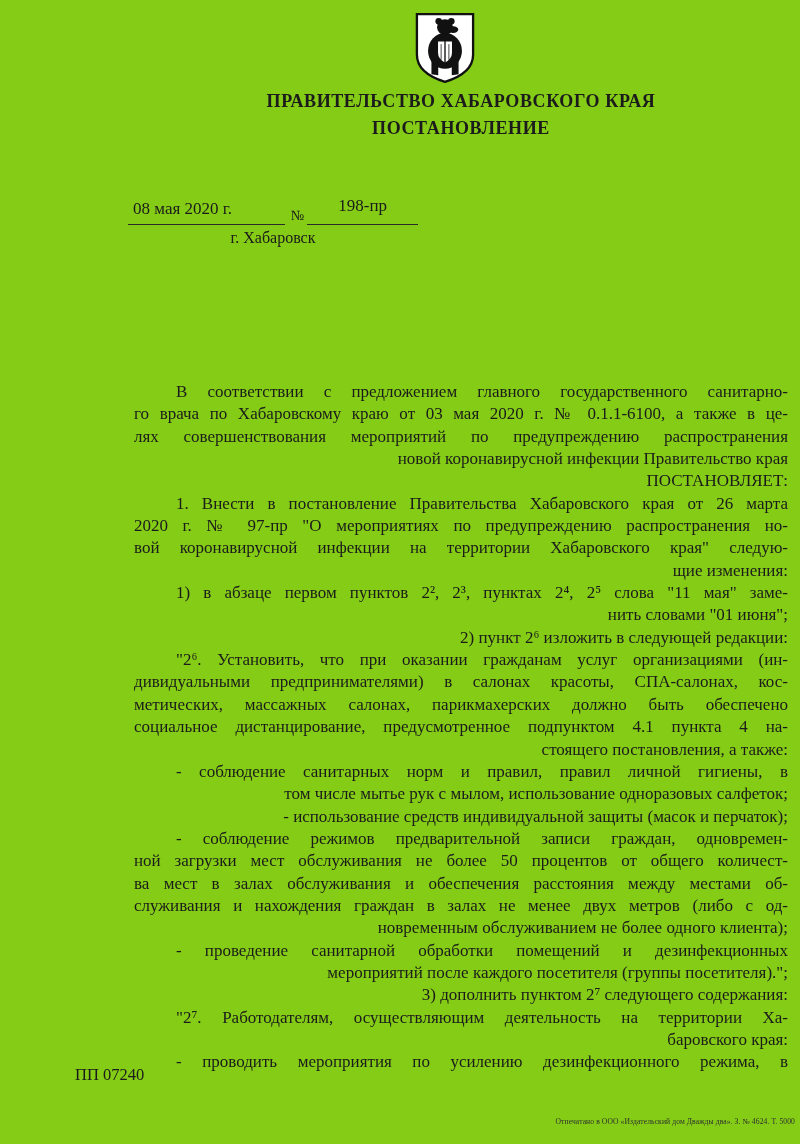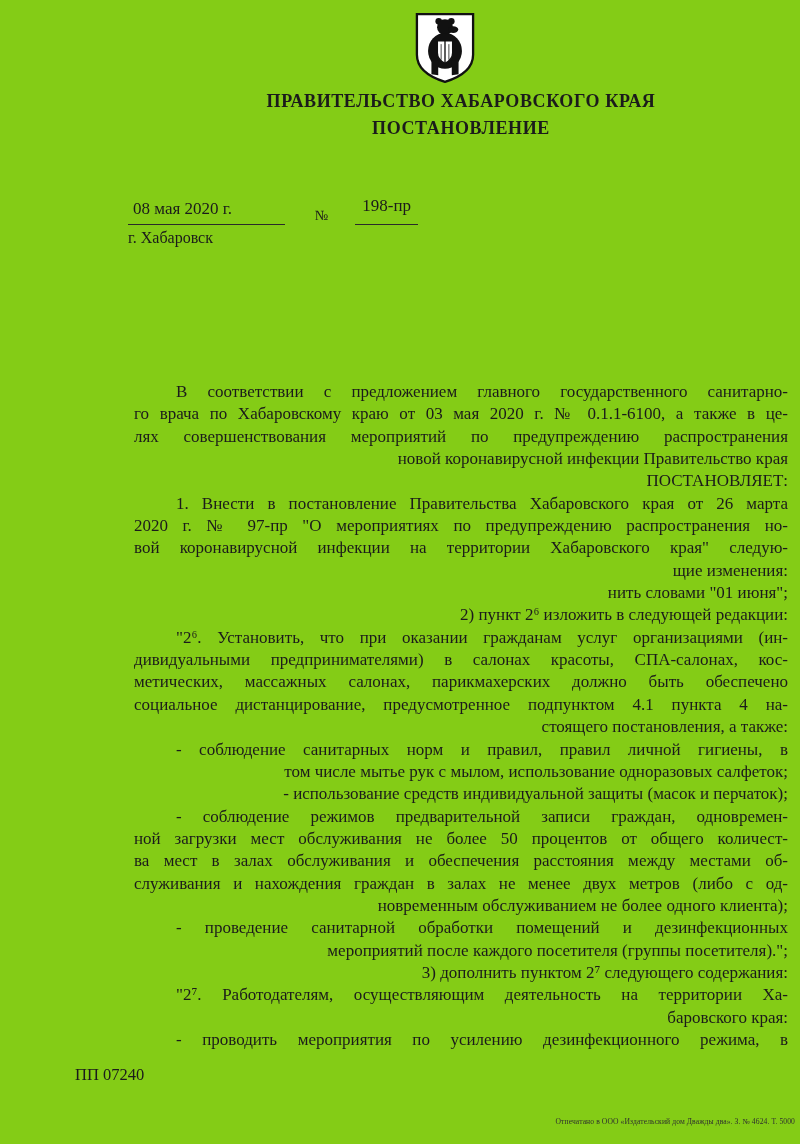--- a/index.html
+++ b/index.html
@@ -12,25 +12,25 @@
     color:#1b1b1b;
     overflow:hidden;
   }
   
   .emblem{position:absolute;left:414px;top:12px;width:62px;height:72px;}
   .header-text{position:absolute;left:134px;top:90px;width:654px;text-align:center;}
   .org-name{font-size:18px;font-weight:bold;letter-spacing:.6px;line-height:22px;}
   .doc-type{font-size:18px;font-weight:bold;letter-spacing:.6px;line-height:22px;margin-top:5px;}
   
   .meta{position:absolute;left:128px;top:196px;width:290px;font-size:17px;}
-  .meta-row{display:flex;align-items:flex-end;gap:24px;}
+  .meta-row{display:flex;align-items:flex-end;}
   .date-cell{width:152px;border-bottom:1px solid #2a2a2a;padding:0 0 5px 5px;white-space:nowrap;}
   .num-label{font-size:14px;padding:0 3px 1px 6px;}
   .num-cell{flex:1;border-bottom:1px solid #2a2a2a;text-align:center;padding-bottom:8px;white-space:nowrap;}
-  .city{text-align:left;font-size:16px;margin-top:4px;}
+  .city{text-align:center;font-size:16px;margin-top:4px;}
   
   .doc-title{position:absolute;left:134px;top:291px;width:393px;font-size:17.5px;line-height:20.6px;}
   .tline{text-align:left;}
   .tline.just{text-align:justify;text-align-last:justify;}
   
   .body-block{position:absolute;left:134px;top:381px;width:654px;font-size:17px;line-height:22.35px;}
   .bline{text-align:right;white-space:normal;}
   .bline.just{text-align:justify;text-align-last:justify;}
   .bline.indent{text-indent:42px;}
   
@@ -79,20 +79,21 @@
   <div class="body-block">
       <div class="bline just indent">В соответствии с предложением главного государственного санитарно-</div>
       <div class="bline just">го врача по Хабаровскому краю от 03 мая 2020 г. № 0.1.1-6100, а также в це-</div>
       <div class="bline just">лях совершенствования мероприятий по предупреждению распространения</div>
       <div class="bline">новой коронавирусной инфекции Правительство края</div>
       <div class="bline">ПОСТАНОВЛЯЕТ:</div>
       <div class="bline just indent">1. Внести в постановление Правительства Хабаровского края от 26 марта</div>
       <div class="bline just">2020 г. № 97-пр "О мероприятиях по предупреждению распространения но-</div>
       <div class="bline just">вой коронавирусной инфекции на территории Хабаровского края" следую-</div>
       <div class="bline">щие изменения:</div>
+      <div class="bline just indent">1) в абзаце первом пунктов 2², 2³, пунктах 2⁴, 2⁵ слова "11 мая" заме-</div>
       <div class="bline">нить словами "01 июня";</div>
       <div class="bline indent">2) пункт 2⁶ изложить в следующей редакции:</div>
       <div class="bline just indent">"2⁶. Установить, что при оказании гражданам услуг организациями (ин-</div>
       <div class="bline just">дивидуальными предпринимателями) в салонах красоты, СПА-салонах, кос-</div>
       <div class="bline just">метических, массажных салонах, парикмахерских должно быть обеспечено</div>
       <div class="bline just">социальное дистанцирование, предусмотренное подпунктом 4.1 пункта 4 на-</div>
       <div class="bline">стоящего постановления, а также:</div>
       <div class="bline just indent">- соблюдение санитарных норм и правил, правил личной гигиены, в</div>
       <div class="bline">том числе мытье рук с мылом, использование одноразовых салфеток;</div>
       <div class="bline indent">- использование средств индивидуальной защиты (масок и перчаток);</div>

